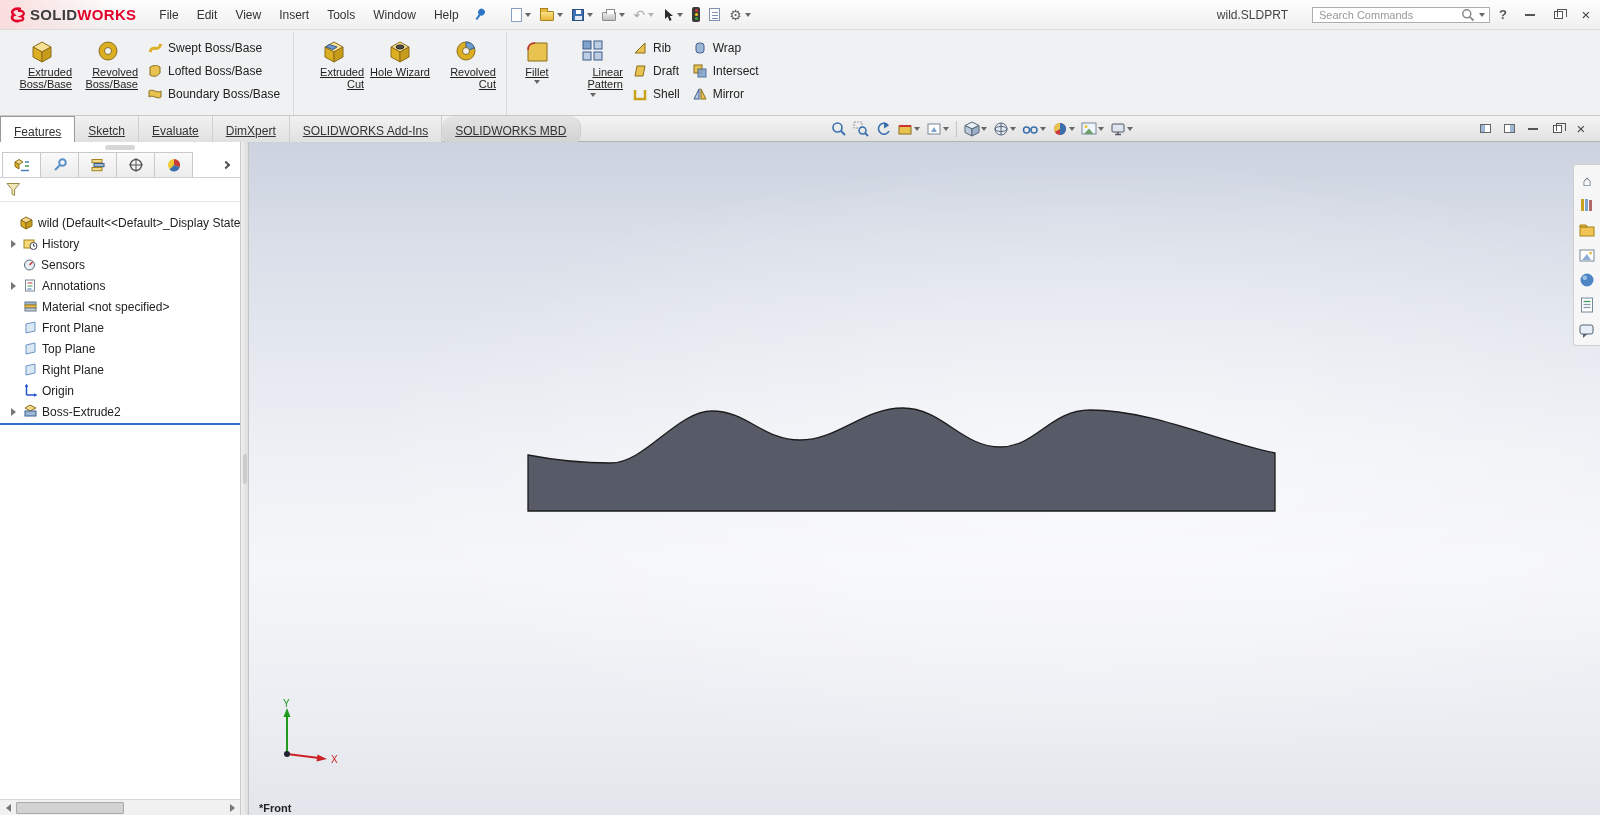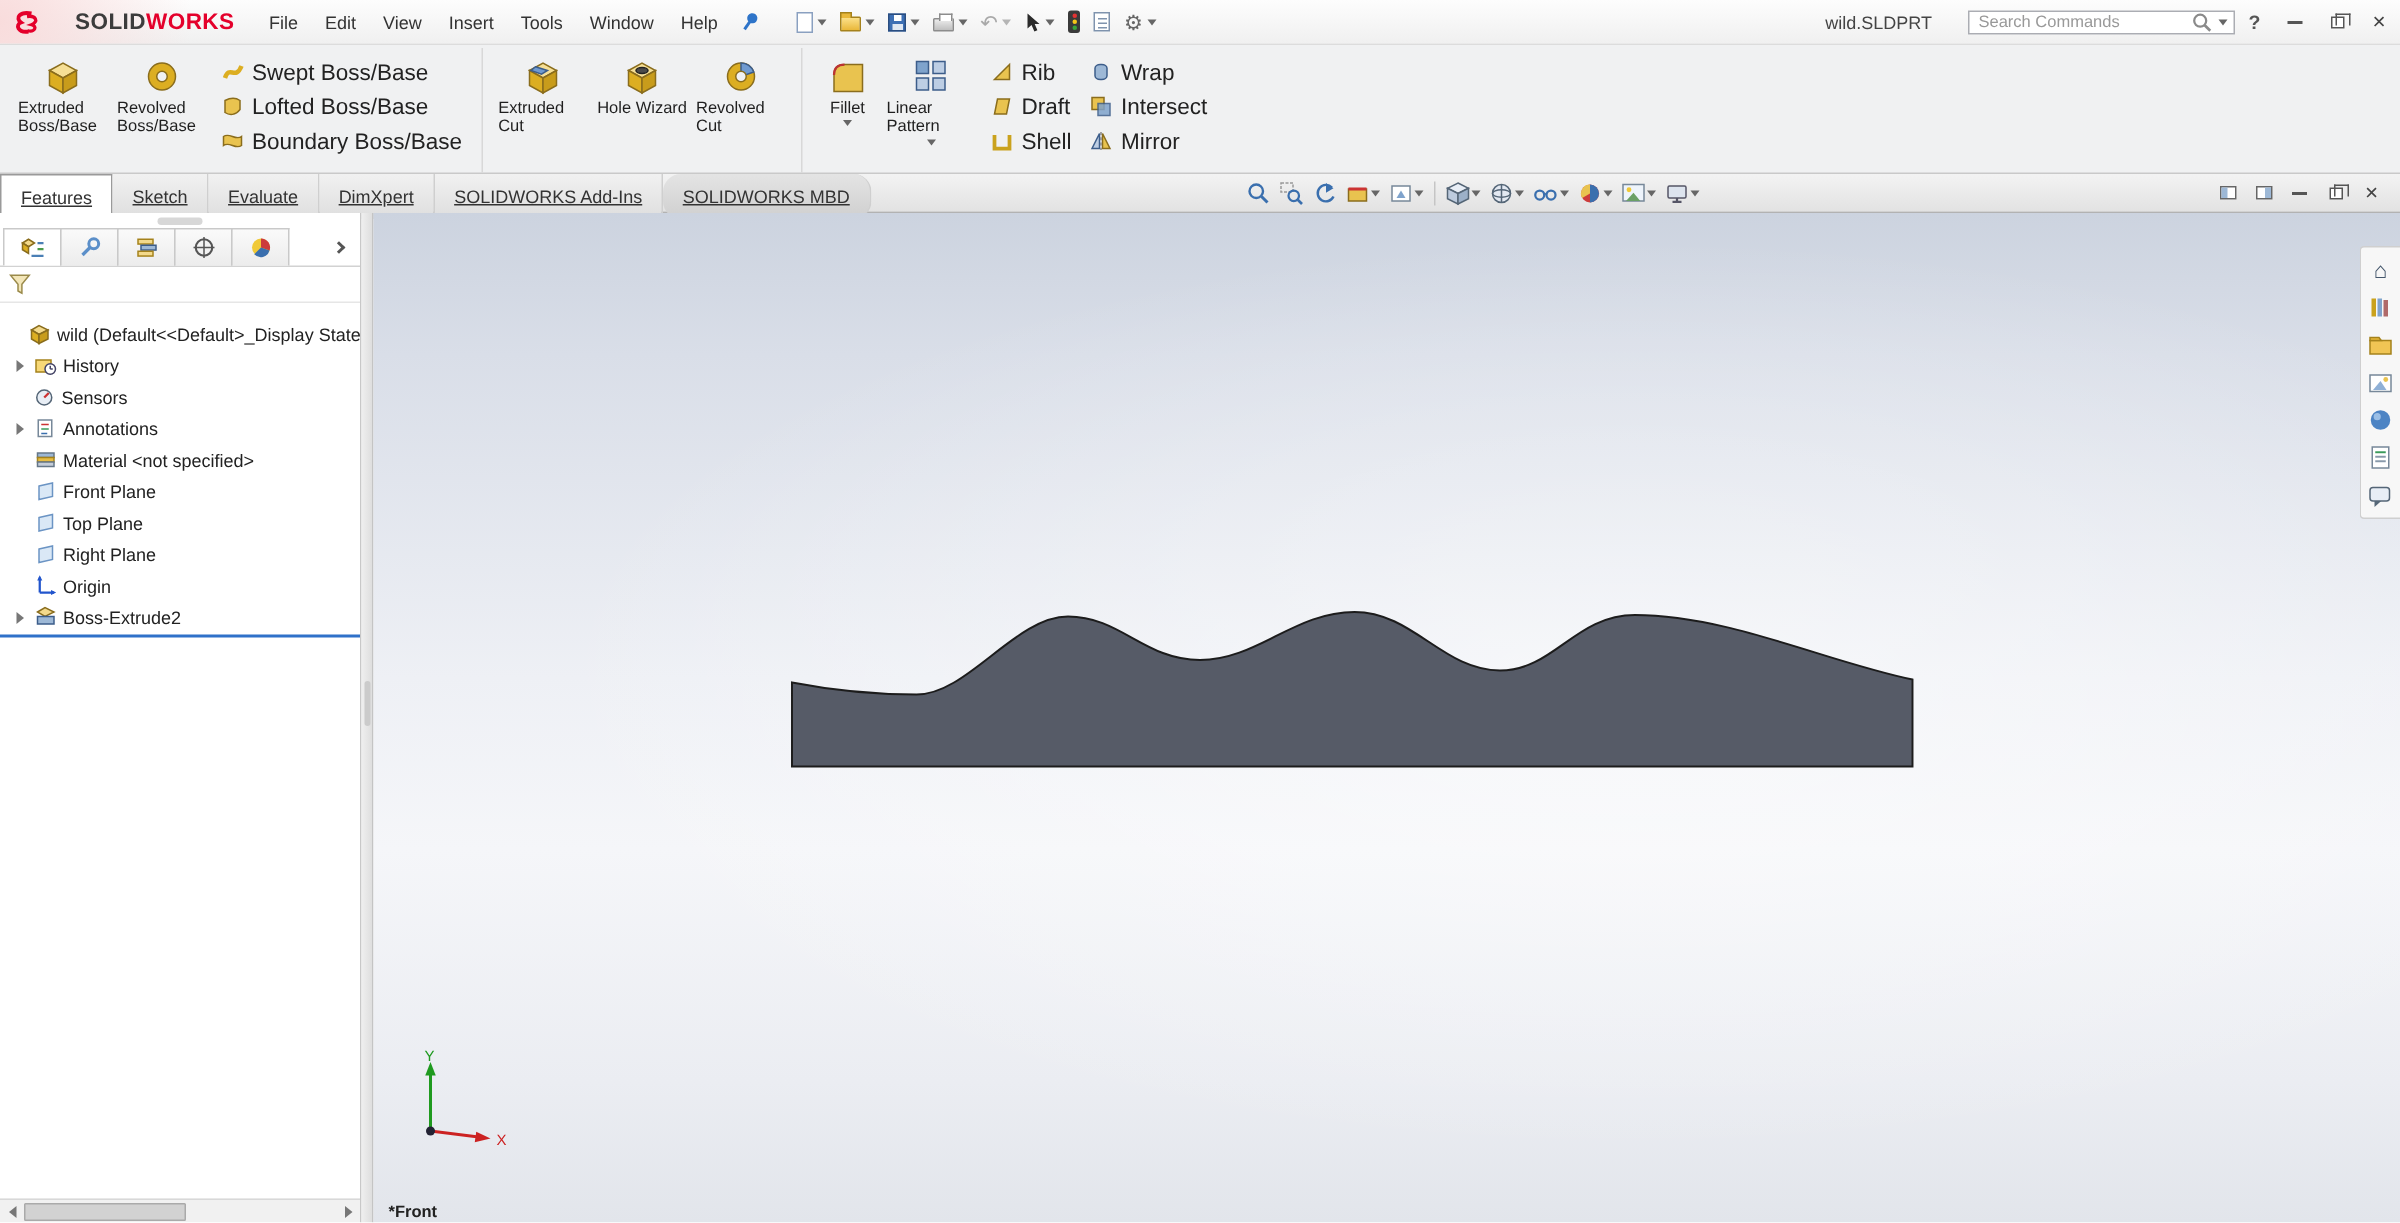--- a/index.html
+++ b/index.html
@@ -2,21 +2,21 @@
 <html><head>
 <meta charset="utf-8">
 <style>
   * { margin:0; padding:0; box-sizing:border-box; }
   html,body { width:1600px; height:815px; overflow:hidden; }
   body { font-family:"Liberation Sans", sans-serif; font-size:12px; color:#222; background:#fff; }
   svg { display:block; }
 
   
   .titlebar { height:30px; display:flex; align-items:center; background:linear-gradient(#fdfdfd,#f0f0f0); border-bottom:1px solid #dcdcdc; }
-  .logo { display:flex; align-items:center; gap:20px; padding:0 14px 0 8px; height:100%;
+  .logo { display:flex; align-items:center; gap:0; padding:0 14px 0 8px; height:100%;
           background:radial-gradient(circle at 0% 50%, #f9dcdc, rgba(255,255,255,0) 75%);text-align:center; }
   .brand { font-weight:bold; font-size:15px; letter-spacing:.3px; }
   .brand .solid { color:#3c3c3c; } .brand .works { color:#e4002b; }
   .menu-item { padding:0 9px; height:100%; display:flex; align-items:center; color:#333; cursor:default; }
   .pin-btn { margin:0 6px; display:flex; align-items:center; }
   .qa { display:flex; align-items:center; margin-left:14px; gap:1px; }
   .qa-btn { display:flex; align-items:center; height:24px; padding:0 4px; gap:3px; }
   .chev { width:0; height:0; border-left:3px solid transparent; border-right:3px solid transparent; border-top:4px solid #666; }
   .chev.dis { border-top-color:#b5b5b5; }
   .doc-title { margin-left:auto; color:#444; font-size:12px; padding-right:24px; }
@@ -44,25 +44,25 @@
   .i-traffic::before { content:""; position:absolute; top:2px; left:2.5px; width:3px; height:3px; border-radius:50%; background:#e23333; box-shadow:0 4px 0 #f5c518, 0 8px 0 #3aa53a; }
   .i-props { width:11px; height:13px; background:#fff; border:1px solid #7f93ad; position:relative; }
   .i-props::before { content:""; position:absolute; left:2px; top:3px; width:6px; height:1px; background:#7f93ad; box-shadow:0 3px 0 #7f93ad, 0 6px 0 #7f93ad; }
   .i-gear { font-size:14px; color:#666; line-height:1; }
 
   
   .ribbon { height:86px; background:#f0f1f2; border-bottom:1px solid #c9c9c9; display:flex; align-items:stretch; padding:2px 4px 0 2px; }
   .rgroup { display:flex; align-items:flex-start; padding:2px 7px; }
   .rgroup + .rgroup { border-left:1px solid #d8d8d8; }
   .big-btn { min-width:46px; max-width:66px; display:flex; flex-direction:column; align-items:center; padding:3px 2px 1px; gap:2px; border:1px solid transparent; border-radius:2px; }
-  .big-btn .lbl { font-size:11px; line-height:1.12; text-align:left; color:#1f1f1f; }
+  .big-btn .lbl { font-size:11px; line-height:1.12; text-align:right; color:#1f1f1f;text-decoration:underline; }
   .big-btn.active { background:linear-gradient(#cfe2f3,#b7d3ec); border:1px solid #7aa7d6; }
   .big-icon { width:26px; height:26px; display:flex; align-items:center; justify-content:center; }
   .stack { display:flex; flex-direction:column; padding:5px 2px 0; gap:5px; }
-  .stack-item { display:flex; align-items:center; gap:5px; height:18px; white-space:nowrap; font-size:15px; border:1px solid transparent; border-radius:2px; padding:0 3px; }
+  .stack-item { display:flex; align-items:center; gap:5px; height:18px; white-space:nowrap; font-size:12px; border:1px solid transparent; border-radius:2px; padding:0 3px; }
   .small-icon { width:16px; height:16px; display:flex; align-items:center; justify-content:center; }
 
   
   .tabstrip { height:26px; background:linear-gradient(#f3f3f3,#e2e2e2); display:flex; align-items:stretch; border-bottom:1px solid #b2b2b2; }
   .tab { padding:15px 13px; display:flex; align-items:center; color:#333; border-right:1px solid #cfcfcf; background:linear-gradient(#f1f1f1,#dedede);text-decoration:underline; }
   .tab.active { background:#fff; border:1px solid #9a9a9a; border-bottom:1px solid #fff; margin-bottom:-1px; }
   .tab.dark { background:linear-gradient(#e4e4e4,#cfcfcf);border-radius:12px; }
   .headsup { display:flex; align-items:center; gap:2px; margin-left:248px; }
   .hu-btn { display:flex; align-items:center; gap:1px; padding:2px 2px; border-radius:2px; }
   .hu-sep { width:1px; height:16px; background:#c5c5c5; margin:0 3px; }

